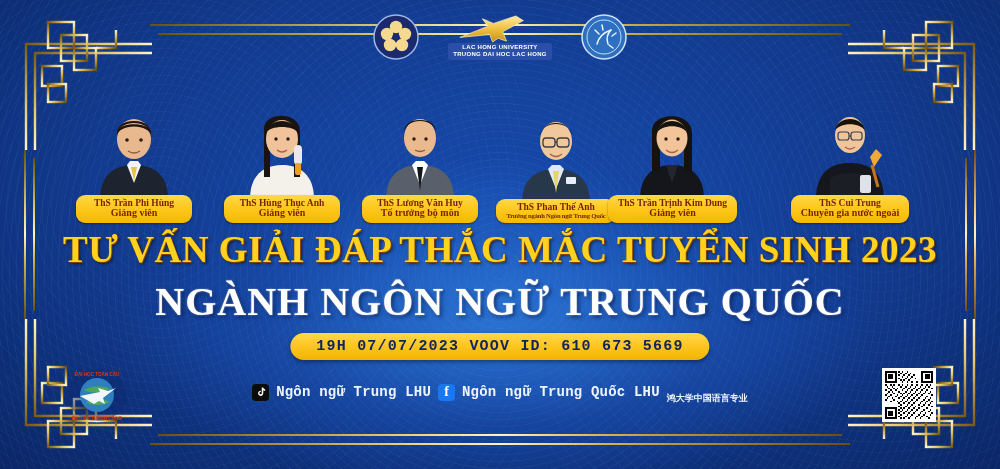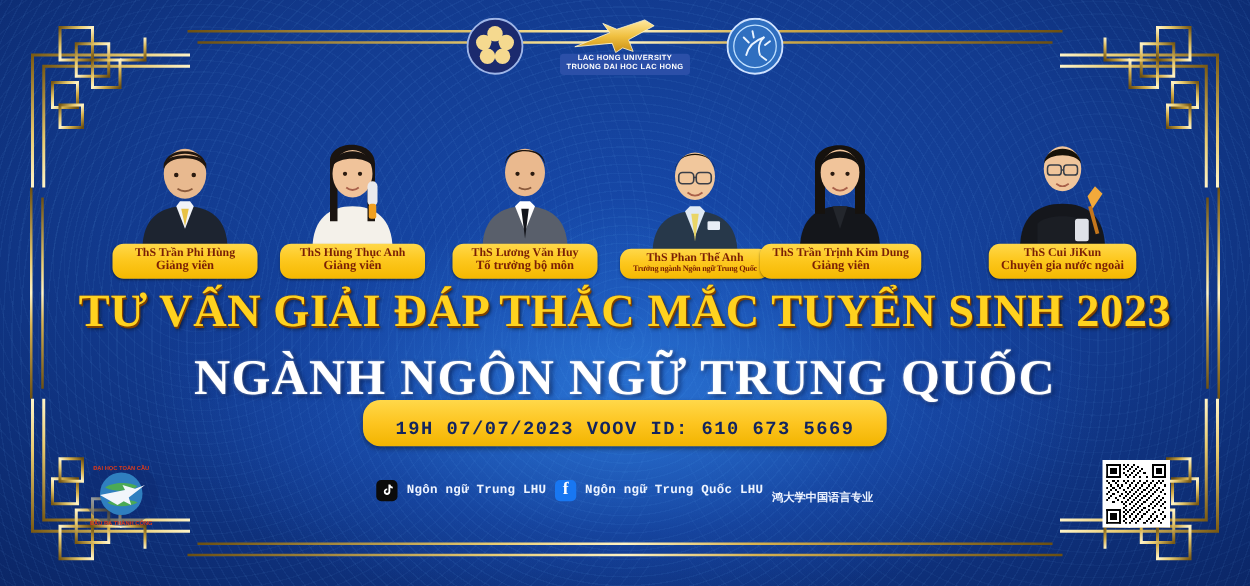--- a/index.html
+++ b/index.html
@@ -72,29 +72,29 @@
     white-space:nowrap;
   }
   .title2{
     position:absolute;left:0;right:0;top:278px;text-align:center;
     font-family:"Liberation Serif",serif;font-weight:bold;font-size:40px;letter-spacing:1px;
     color:#ffffff;
     text-shadow:0 0 2px rgba(255,255,255,.5),2px 2px 4px rgba(0,20,70,.75);
     white-space:nowrap;
   }
   .timebar{
-    position:absolute;left:50%;top:320px;transform:translateX(-50%);
+    position:absolute;left:50%;top:333px;transform:translateX(-50%);
     background:linear-gradient(180deg,#ffd84a 0%,#fdc520 50%,#f2b400 100%);
-    border-radius:14px;padding:14px 26px 5px;box-shadow:0 2px 4px rgba(0,0,0,.4);
+    border-radius:14px;padding:3px 26px 5px;box-shadow:0 2px 4px rgba(0,0,0,.4);
   }
   .timebar span{font-family:"Liberation Mono",monospace;font-weight:bold;font-size:15px;color:#12245e;letter-spacing:1.2px;white-space:nowrap;}
 
   
   .footer{position:absolute;left:0;right:0;top:380px;height:24px;display:flex;align-items:center;justify-content:center;gap:7px;}
-  .f-txt{font-family:"Liberation Mono",monospace;font-size:10px;font-weight:bold;color:#eef4ff;letter-spacing:.2px;white-space:nowrap;}
+  .f-txt{font-family:"Liberation Mono",monospace;font-size:14px;font-weight:bold;color:#eef4ff;letter-spacing:.2px;white-space:nowrap;}
   .f-txt.cn{font-family:"DejaVu Sans",sans-serif;font-size:9px;letter-spacing:0;margin-top:12px;}
   .f-txt.info{font-size:10px;letter-spacing:0;}
   .sicon{width:17px;height:17px;border-radius:4px;display:inline-flex;align-items:center;justify-content:center;flex:0 0 auto;}
   .sicon.tiktok{background:#0b0b0b;}
   .sicon.fb{background:#1877f2;color:#fff;font-family:"Liberation Serif",serif;font-weight:bold;font-size:14px;line-height:1;}
 
   .seal{position:absolute;left:58px;top:366px;width:78px;height:58px;}
   .qr{position:absolute;right:64px;top:368px;width:54px;height:54px;background:#fff;padding:3px;box-sizing:border-box;}
   .qr svg{display:block;}
 </style>
@@ -226,21 +226,21 @@
           <path d="M16 30 C18 22 24 18 30 16"></path>
           <path d="M30 16 C26 20 25 24 27 30"></path>
           <path d="M18 20 L14 16 M22 16 L21 11 M31 22 L35 19 M28 31 L32 34"></path>
         </g>
       </svg>
     </div>
   </div>
 
   <div class="speakers">
 
-    <div class="spk" style="left:84px;">
+    <div class="spk" style="left:70px;">
       <div class="photo">
         <svg class="person" viewBox="0 0 108 108">
           <path d="M20 108 C20 84 34 74 54 74 C74 74 88 84 88 108 Z" fill="#1d2430"></path>
           <path d="M47 74 L54 92 L61 74 L58 70 L50 70 Z" fill="#f2f4f8"></path>
           <path d="M51 76 L54 90 L57 76 Z" fill="#e8c245"></path>
           <ellipse cx="54" cy="48" rx="17" ry="20" fill="#e8b98f"></ellipse>
           <path d="M37 44 C38 28 70 28 71 44 C71 36 66 30 54 30 C42 30 37 36 37 44 Z" fill="#20160f"></path>
           <path d="M37 46 C37 32 71 32 71 46 L71 40 C68 31 40 31 37 40 Z" fill="#20160f"></path>
           <circle cx="47" cy="49" r="1.8" fill="#2b1b10"></circle>
             <circle cx="61" cy="49" r="1.8" fill="#2b1b10"></circle>
@@ -346,21 +346,21 @@
               <rect x="55" y="41" width="11" height="8" rx="2.5"></rect>
             <path d="M53 45 L55 45"></path>
           </g>
           <path d="M49 56 Q54 60 59 56" stroke="#a8604a" stroke-width="1.3" fill="none"></path>
           <rect x="64" y="84" width="11" height="18" rx="2" fill="#dfe2e8"></rect>
           <path d="M74 66 L80 58 L86 64 L78 76 Z" fill="#f2a93b"></path>
           <path d="M76 74 L82 96" stroke="#c4761c" stroke-width="3"></path>
         </svg>
       </div>
       <div class="plate">
-        <div class="nm">ThS Cui JiKun</div>
+        <div class="nm">ThS Cui Trung</div>
         <div class="rl">Chuyên gia nước ngoài</div>
       </div>
     </div>
   </div>
 
   <div class="title1">TƯ VẤN GIẢI ĐÁP THẮC MẮC TUYỂN SINH 2023</div>
   <div class="title2">NGÀNH NGÔN NGỮ TRUNG QUỐC</div>
 
   <div class="timebar">
     <span>19H 07/07/2023 VOOV ID: 610 673 5669</span>

